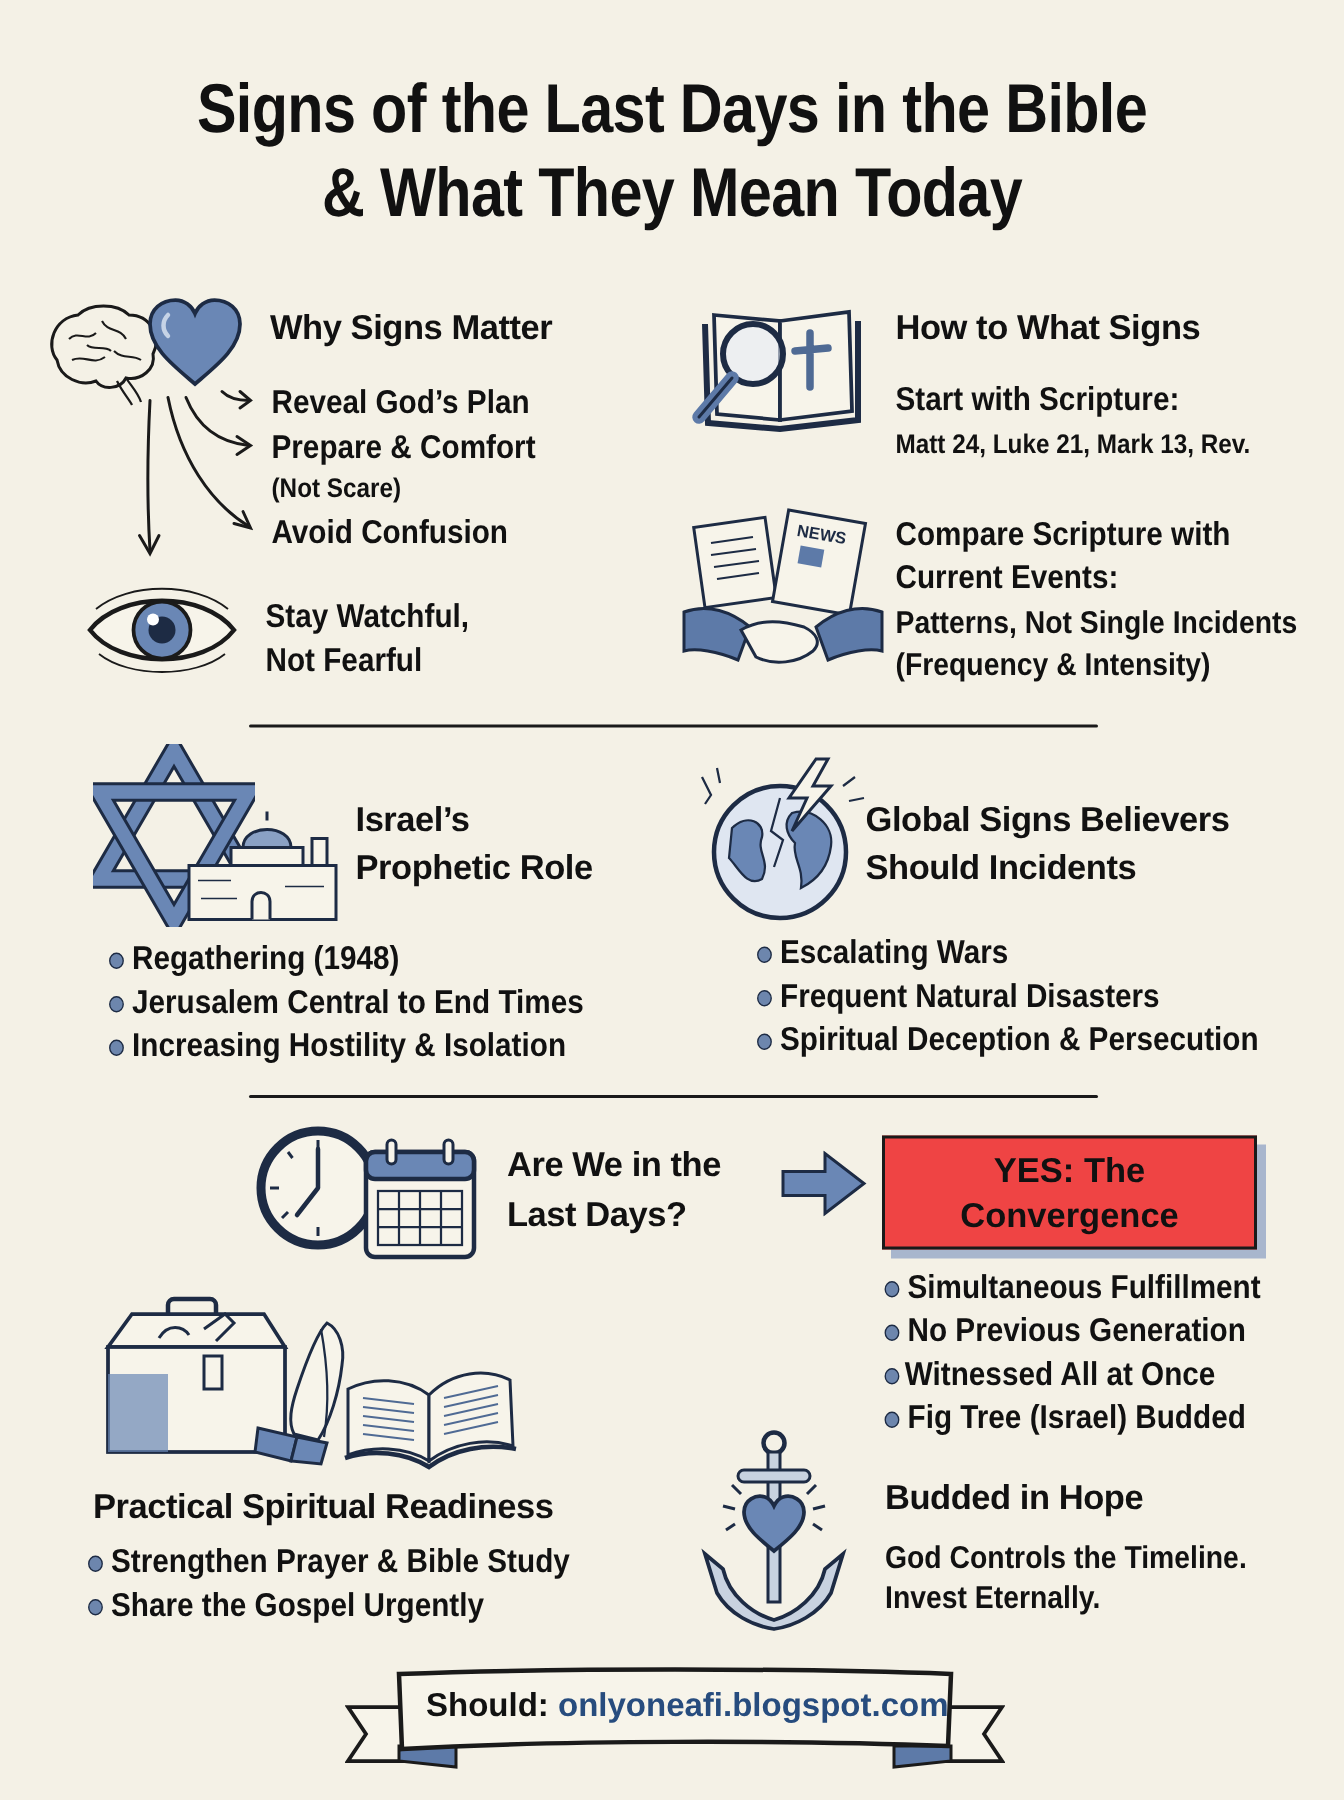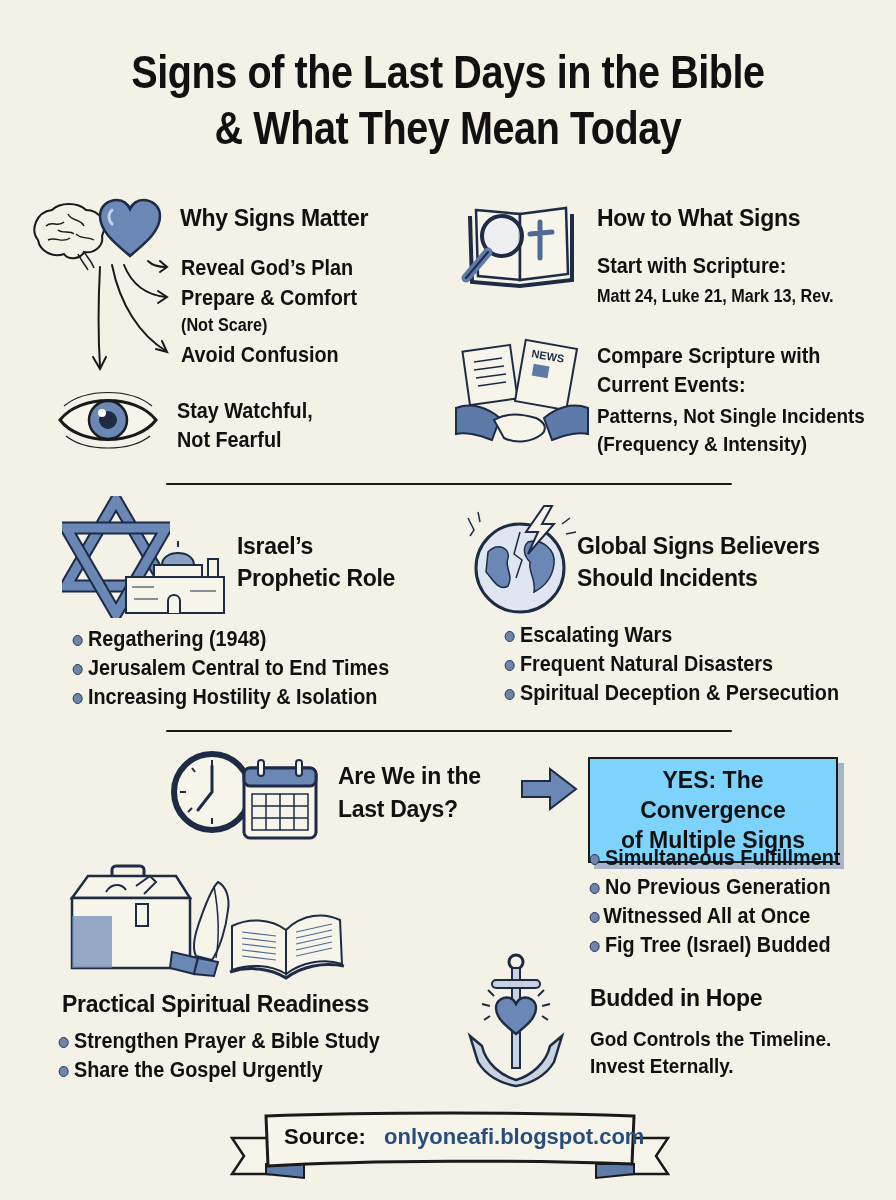--- a/index.html
+++ b/index.html
@@ -21,26 +21,26 @@
     .ts { font-size:18px; font-weight:bold; line-height:26px; }
     .narrow { transform:scaleX(0.9); transform-origin:left top; white-space:nowrap; }
     ul.bul { list-style:none; }
     ul.bul li { position:relative; padding-left:20px; font-size:22px; font-weight:bold; line-height:29px; white-space:nowrap; }
     ul.bul li::before {
       content:""; position:absolute; left:3px; top:11px; width:9px; height:9px; border-radius:50%;
       background:#6d86ad; border:1.5px solid #1d2b44;
     }
     .divider { height:2px; background:#1a1a1a; border-radius:1px; }
     .yes-box {
-      border:2.5px solid #1a1a1a; background:#7dd3fc; text-align:center;
+      border:2.5px solid #1a1a1a; background:#ef4444; text-align:center;
       box-shadow:6px 6px 0 #a8b6cd;
       font-size:23px; font-weight:bold; line-height:30px; padding:6px 8px;
     }
     .banner-text { font-size:22px; font-weight:bold; white-space:nowrap; }
-    .banner-url { color:#274c7e;margin-left:12px; }
+    .banner-url { color:#274c7e; }
     svg { display:block; }
   </style>
 </head>
 <body>
 
 <div class="abs title">
   <div>Signs of the Last Days in the Bible</div>
   <div>&amp; What They Mean Today</div>
 </div>
 
@@ -198,21 +198,20 @@
         <line x1="12" y1="60" x2="68" y2="60"></line>
     </g>
   </svg>
   <div class="abs h2" style="left:338px;top:760px">Are We in the</div>
   <div class="abs h2" style="left:338px;top:793px">Last Days?</div>
   <svg class="abs" style="left:520px;top:767px" width="58" height="44" viewBox="0 0 58 44">
     <path d="M2 14 L30 14 L30 2 L56 22 L30 42 L30 30 L2 30 Z" fill="#6a87b5" stroke="#1d2b44" stroke-width="2"></path>
   </svg>
   <div class="abs yes-box" style="left:588px;top:757px;width:250px">
     <div>YES: The Convergence</div>
-    <div>of Multiple Signs</div>
   </div>
   <ul class="abs bul narrow" style="left:587px;top:843px">
     <li>Simultaneous Fulfillment</li>
     <li>No Previous Generation</li>
     <li style="padding-left:20px"><span style="margin-left:-2px">Witnessed All at Once</span></li>
     <li>Fig Tree (Israel) Budded</li>
   </ul>
 </div>
 
 <div>
@@ -277,16 +276,16 @@
 
 <div>
   <svg class="abs" style="left:230px;top:1108px" width="440" height="80" viewBox="0 0 440 80">
     <path d="M2 30 L40 30 L40 66 L2 66 L14 48 Z" fill="#f7f4ea" stroke="#1a1a1a" stroke-width="2.5"></path>
     <path d="M438 30 L400 30 L400 66 L438 66 L426 48 Z" fill="#f7f4ea" stroke="#1a1a1a" stroke-width="2.5"></path>
     <path d="M36 56 L74 56 L74 70 L36 66 Z" fill="#5d7aa8" stroke="#1a1a1a" stroke-width="2"></path>
     <path d="M404 56 L366 56 L366 70 L404 66 Z" fill="#5d7aa8" stroke="#1a1a1a" stroke-width="2"></path>
     <path d="M36 8 C140 4 300 4 404 8 L402 56 C300 52 140 52 38 58 Z" fill="#f7f4ea" stroke="#1a1a1a" stroke-width="3"></path>
   </svg>
   <div class="abs banner-text" style="left:284px;top:1124px">
-    <span>Source:</span>
+    <span>Should:</span>
     <span class="banner-url">onlyoneafi.blogspot.com</span>
   </div>
 </div>
 
 </body></html>

